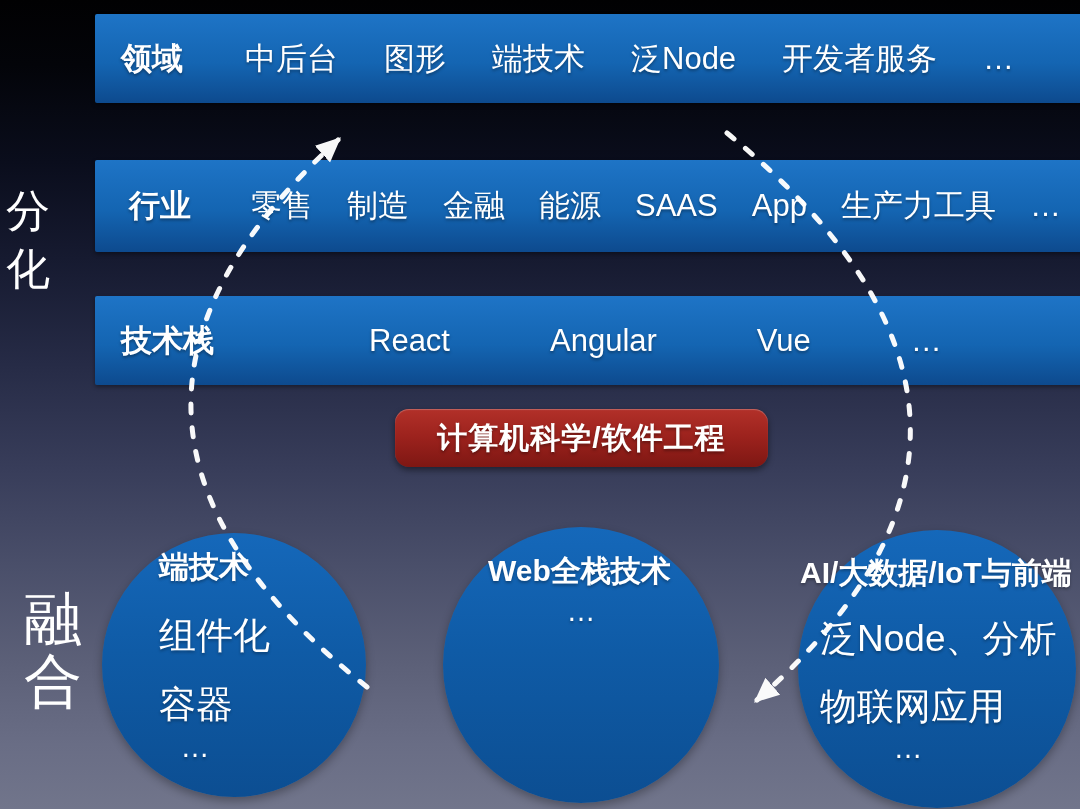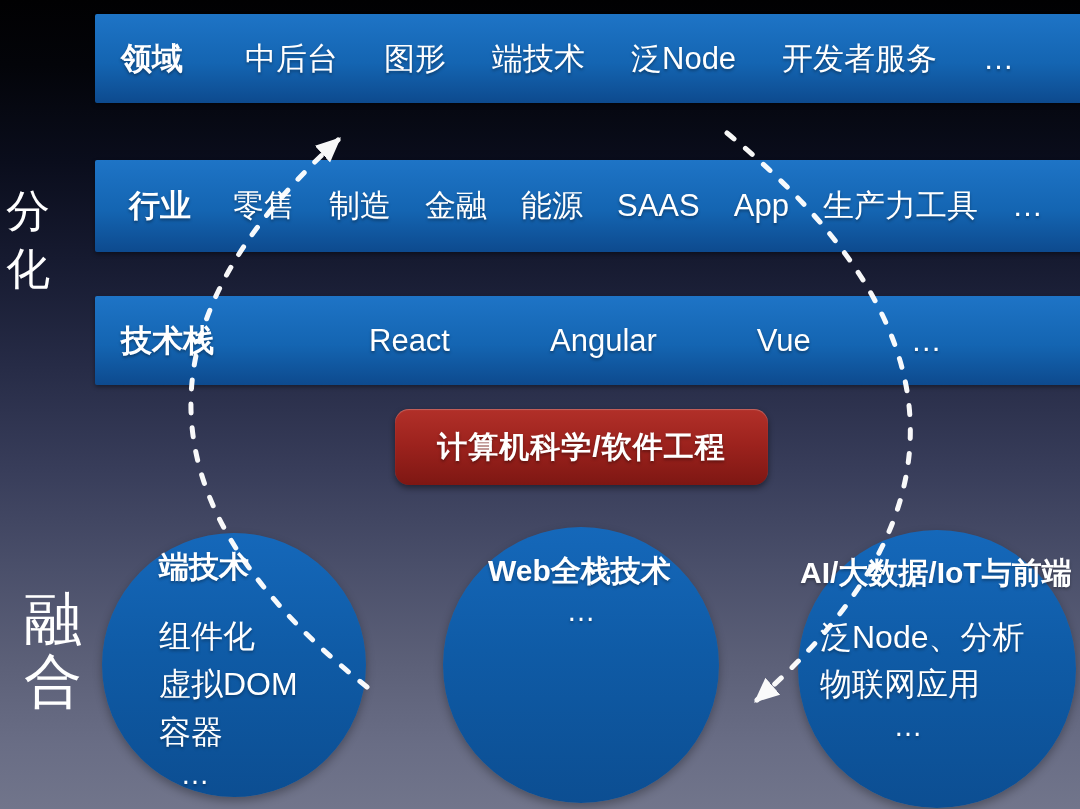--- a/index.html
+++ b/index.html
@@ -18,29 +18,29 @@
     position:absolute; left:95px; width:967px; display:flex; align-items:center;
     color:#fff; background:linear-gradient(180deg,#1e74c6 0%, #1465b2 55%, #0d4a8e 100%);
     box-shadow:0 2px 4px rgba(0,0,0,.4); border-radius:2px;
     text-shadow:0 2px 3px rgba(0,0,0,.35);
   }
   .bar-1 { top:14px;  height:89px; padding-left:26px; gap:46px; }
   .bar-2 { top:160px; height:92px; padding-left:34px; gap:34px; }
   .bar-3 { top:296px; height:89px; padding-left:26px; gap:100px; }
   .bar-label { font-weight:bold; font-size:31px; }
   .bar-1 .bar-label { margin-right:16px; }
-  .bar-2 .bar-label { margin-right:8px; }
+  .bar-2 .bar-label { margin-right:26px; }
   .bar-3 .bar-label { margin-right:55px; }
   .bar-items { display:contents; }
   .bar-items span { font-size:31px; white-space:nowrap; }
   .bar-more { font-size:31px; }
 
   
   .core {
-    position:absolute; left:395px; top:409px; width:373px; height:76px;
+    position:absolute; left:395px; top:409px; width:373px; height:58px;
     border-radius:14px; display:flex; align-items:center; justify-content:center;
     background:linear-gradient(180deg,#b23029 0%, #9c221d 48%, #7e1713 100%);
     box-shadow:0 3px 6px rgba(0,0,0,.45), inset 0 1px 1px rgba(255,255,255,.25);
     color:#fff; font-weight:bold; font-size:30px; letter-spacing:1px;
     text-shadow:0 2px 3px rgba(0,0,0,.35);
   }
 
   
   .circle {
     position:absolute; border-radius:50%; color:#fff;
@@ -48,21 +48,21 @@
     box-shadow:0 4px 10px rgba(0,0,0,.3);
     text-shadow:0 2px 3px rgba(0,0,0,.3);
   }
   .circle-1 { left:102px; top:533px; width:264px; height:264px; }
   .circle-2 { left:443px; top:527px; width:276px; height:276px; }
   .circle-3 { left:798px; top:530px; width:278px; height:278px; }
   .circle-title { font-weight:bold; font-size:30px; white-space:nowrap; }
   .circle-1 .circle-title { margin:14px 0 24px 57px; }
   .circle-2 .circle-title { margin:24px 0 3px 45px; }
   .circle-3 .circle-title { margin:23px 0 20px 2px; }
-  .circle-items span { display:block; font-size:32px; white-space:nowrap; }
+  .circle-items span { display:block; font-size:37px; white-space:nowrap;margin-top:21px; }
   .circle-1 .circle-items { margin-left:57px; } .circle-1 .circle-items span { line-height:48px; }
   .circle-2 .circle-items { margin-left:50px; } .circle-2 .circle-items span { line-height:46px; }
   .circle-3 .circle-items { margin-left:22px; } .circle-3 .circle-items span { line-height:47px; }
   .circle-more { font-size:29px; width:100%; text-align:center; margin-top:2px; }
   .circle-1 .circle-more { transform:translateX(-39px); }
   .circle-3 .circle-more { transform:translateX(-29px); }
 
   
   .side-label {
     position:absolute; color:#fff; font-size:44px; font-weight:400;
@@ -98,21 +98,20 @@
   </div>
 
   <div class="core">
     <span>计算机科学/软件工程</span>
   </div>
 
   <div class="circle circle-1">
     <div class="circle-title">端技术</div>
     <div class="circle-items">
         <span>组件化</span>
-        <span>虚拟DOM</span>
         <span>容器</span>
       </div>
     <div class="circle-more">…</div>
   </div>
 
   <div class="circle circle-2">
     <div class="circle-title">Web全栈技术</div>
     <div class="circle-more">…</div>
   </div>
 

